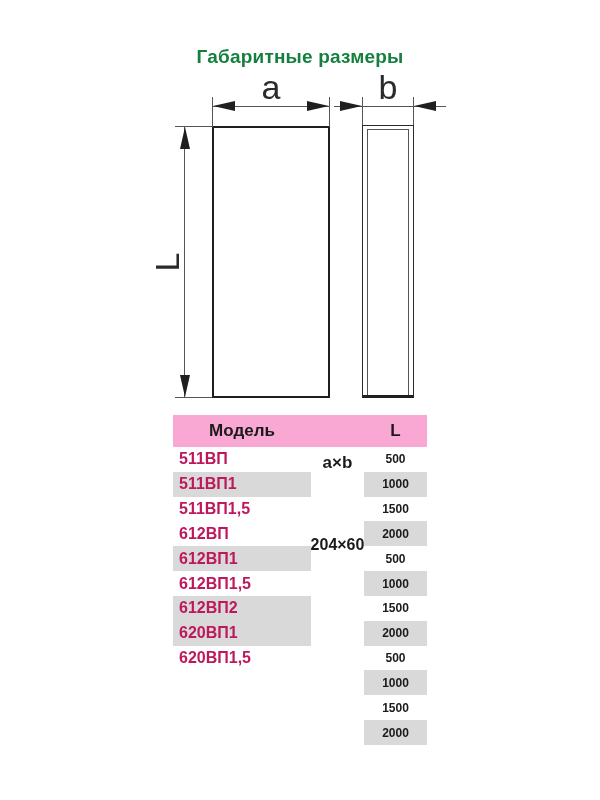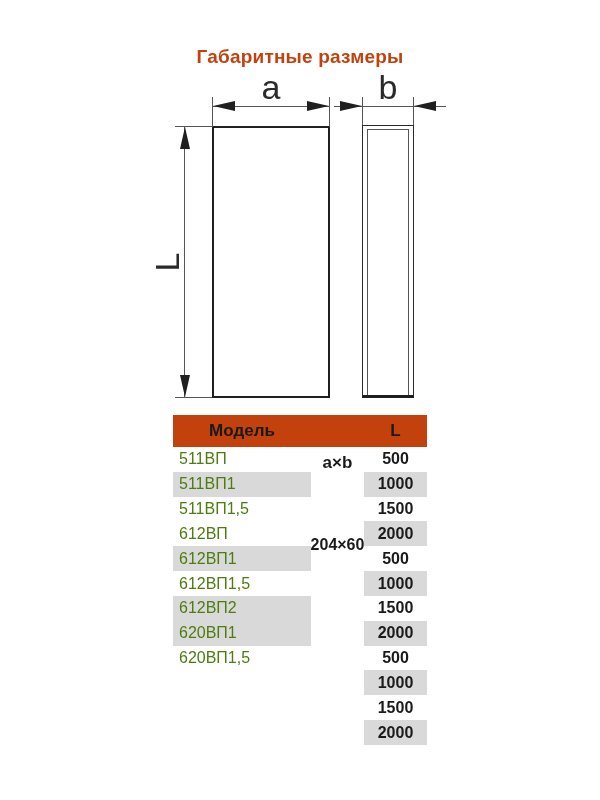--- a/index.html
+++ b/index.html
@@ -1,21 +1,21 @@
 <!DOCTYPE html>
 <html><head>
 <meta charset="utf-8">
 <style>
   html,body{margin:0;padding:0;background:#ffffff;}
   .page{position:relative;width:600px;height:800px;background:#ffffff;overflow:hidden;
         font-family:"Liberation Sans",sans-serif;}
   .abs{position:absolute;}
   .line{position:absolute;background:#555555;}
   .title{position:absolute;top:46px;left:0;width:600px;text-align:center;
-         font-size:19px;font-weight:bold;color:#c2410c;letter-spacing:.2px;}
+         font-size:19px;font-weight:bold;color:#15803d;letter-spacing:.2px;}
 
   
   .front{position:absolute;left:212px;top:126px;width:114px;height:268px;
          border:2px solid #1f1f1f;background:#ffffff;}
   .side{position:absolute;left:362px;top:125px;width:50px;height:269px;
         border:1px solid #2a2a2a;border-bottom:3px solid #1f1f1f;background:#ffffff;}
   .side-inner-l{left:367px;top:129px;width:1px;height:266px;}
   .side-inner-r{left:408px;top:129px;width:1px;height:266px;}
   .side-inner-t{left:367px;top:129px;width:42px;height:1px;}
 
@@ -43,31 +43,31 @@
               border-bottom:5px solid transparent;border-left:22px solid #1f1f1f;}
   .arr-b-right{left:414px;top:101px;border-top:5px solid transparent;
                border-bottom:5px solid transparent;border-right:22px solid #1f1f1f;}
   .arr-l-top{left:180px;top:127px;border-left:5px solid transparent;
              border-right:5px solid transparent;border-bottom:22px solid #1f1f1f;}
   .arr-l-bot{left:180px;top:375px;border-left:5px solid transparent;
              border-right:5px solid transparent;border-top:22px solid #1f1f1f;}
 
   
   .table{position:absolute;left:173px;top:415px;width:254px;}
-  .thead{display:flex;height:32px;background:#c2410c;}
+  .thead{display:flex;height:32px;background:#f9a8d4;}
   .th{display:flex;align-items:center;justify-content:center;
       font-weight:bold;font-size:17px;color:#1a1a1a;}
   .w-model{width:138px;}
   .w-axb{width:53px;margin-top:48px;}
   .w-len{width:63px;}
   .tbody{display:flex;}
   .col{display:flex;flex-direction:column;}
   .cell{height:24.83px;display:flex;align-items:center;box-sizing:border-box;}
-  .cell.model{padding-left:6px;font-size:16px;color:#4d7c0f;}
-  .cell.len{justify-content:center;font-weight:bold;font-size:16px;color:#1a1a1a;}
+  .cell.model{padding-left:6px;font-size:16px;color:#be185d;font-weight:bold;}
+  .cell.len{justify-content:center;font-weight:bold;font-size:12px;color:#1a1a1a;}
   .group{height:99.33px;display:flex;align-items:center;justify-content:center;
          font-weight:bold;font-size:16px;color:#1a1a1a;}
   .stripe{background:#d9d9d9;}
 </style>
 </head>
 <body>
 
 <div class="page">
 
   <div class="title">Габаритные размеры</div>

